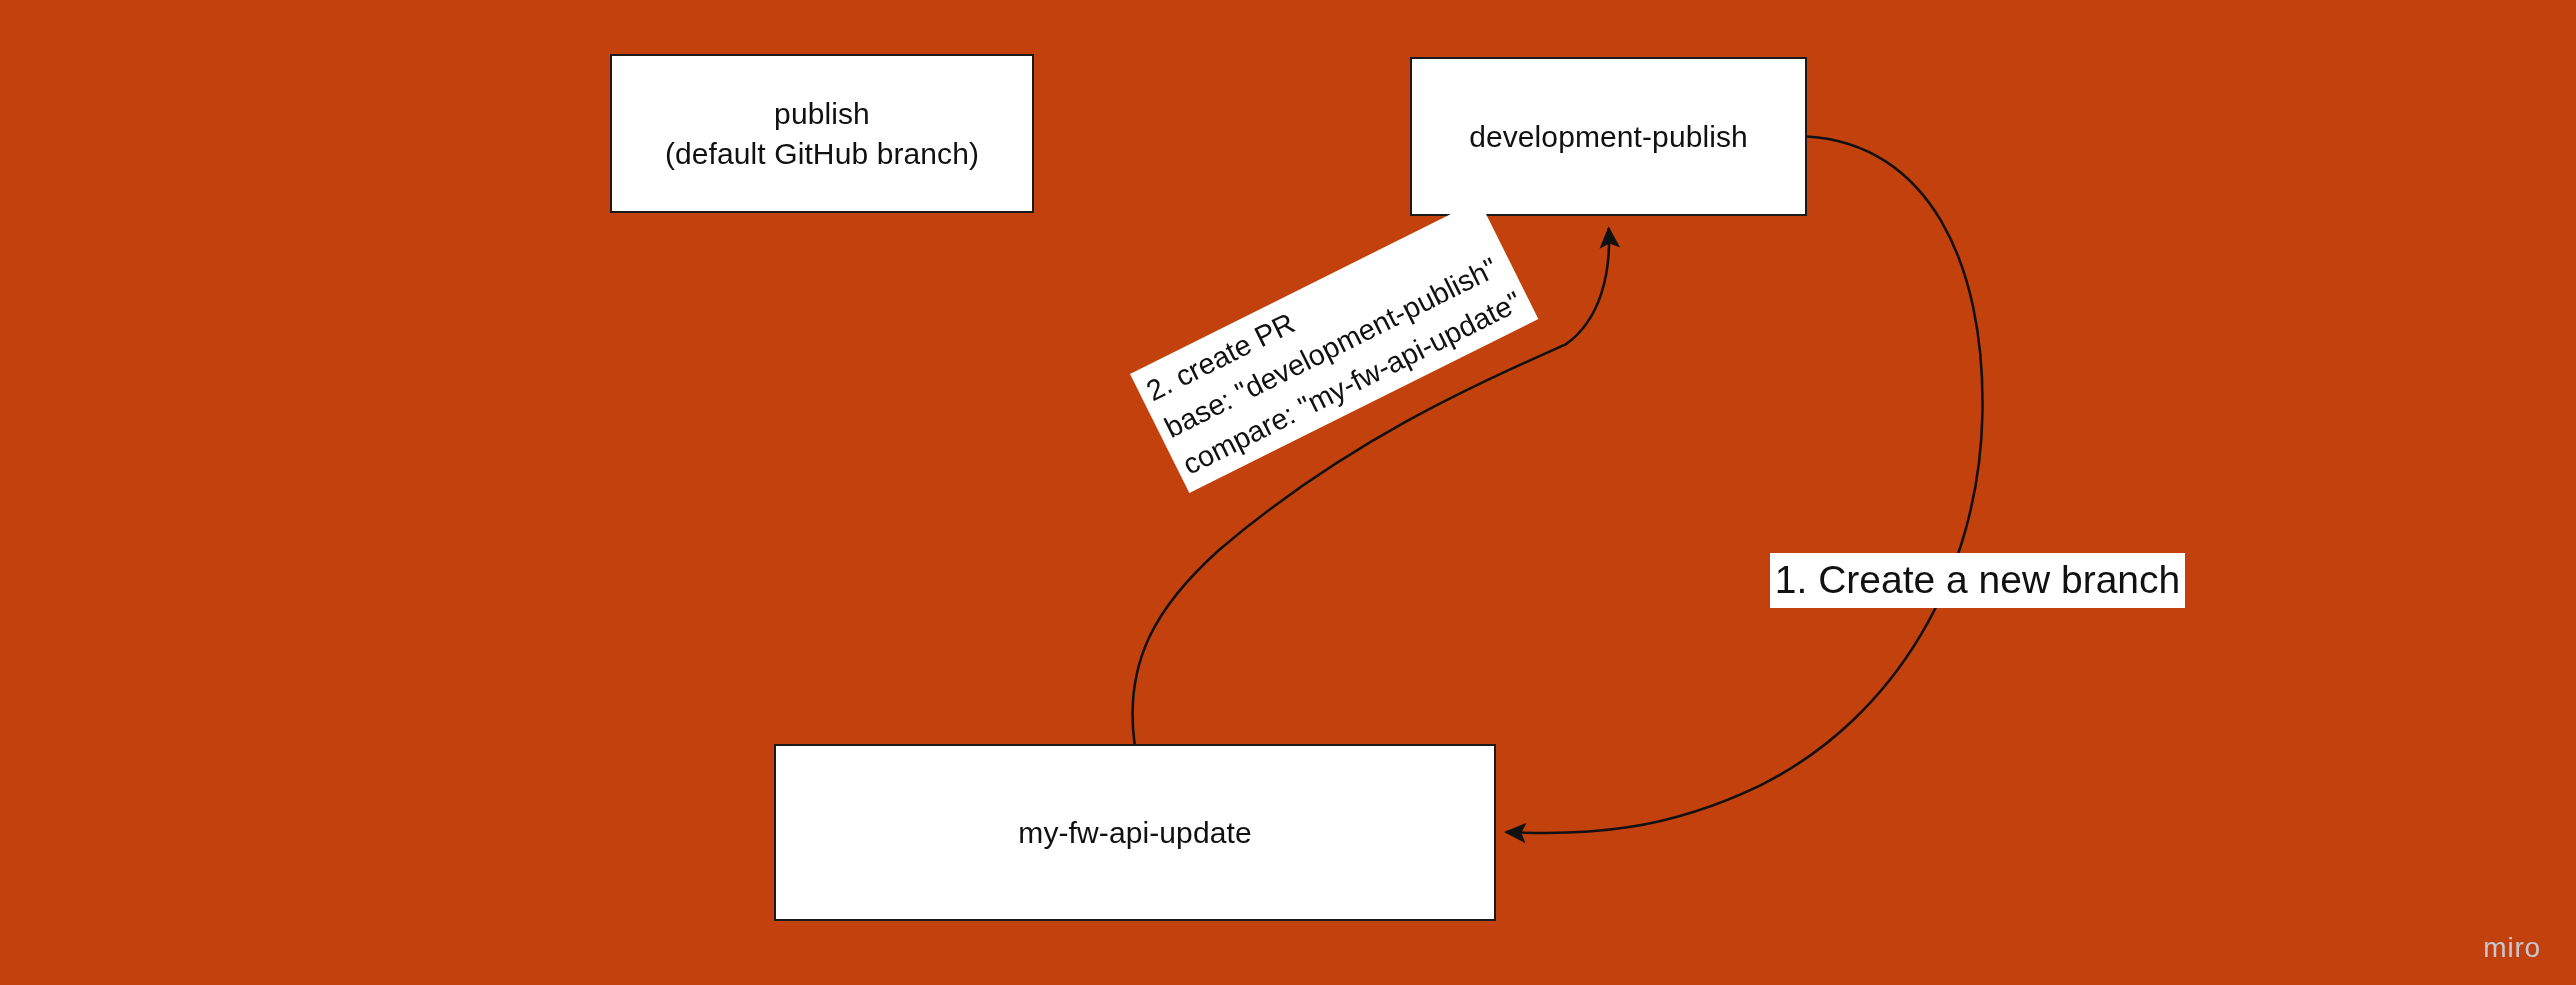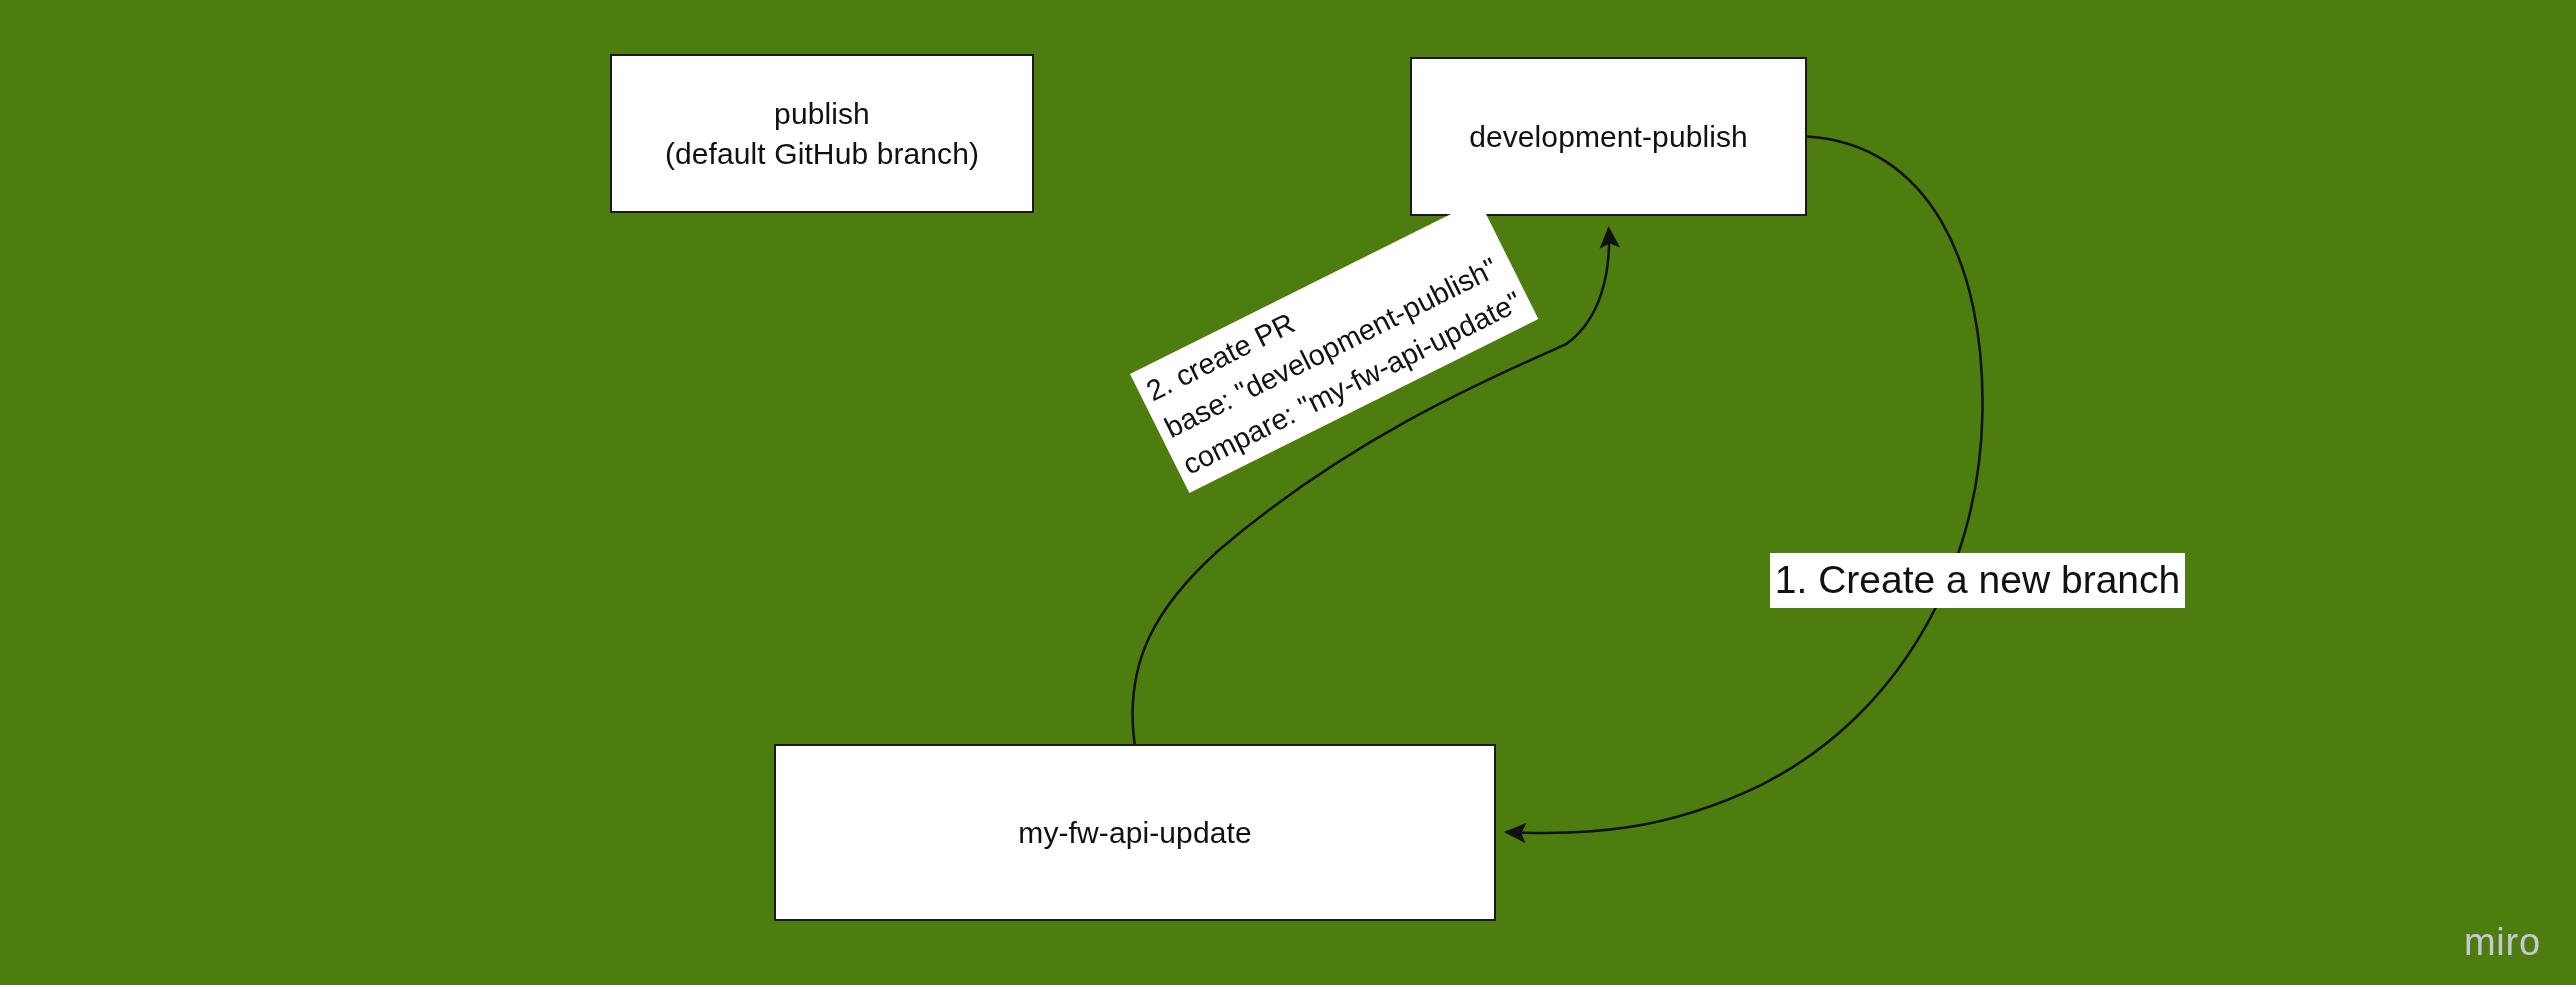--- a/index.html
+++ b/index.html
@@ -15,21 +15,21 @@
     position: relative;
     overflow: hidden;
   }
 
   #canvas {
     position: absolute;
     left: 0;
     top: 0;
     width: 2576px;
     height: 986px;
-    background: #4d7c0f;
+    background: #c2410c;
   }
 
   .edge-layer {
     position: absolute;
     left: 0;
     top: 0;
     width: 2576px;
     height: 986px;
     pointer-events: none;
   }
@@ -99,21 +99,21 @@
     padding: 4.8px 8px;
     transform: rotate(-26.5deg);
     transform-origin: left top;
   }
 
   
   #miro-watermark {
     position: absolute;
     right: 35px;
     bottom: 22px;
-    font-size: 38px;
+    font-size: 28px;
     letter-spacing: 0.8px;
     color: #c8c8d4;
     font-weight: 400;
   }
 </style>
 </head>
 <body>
 
 <div id="canvas">
 

